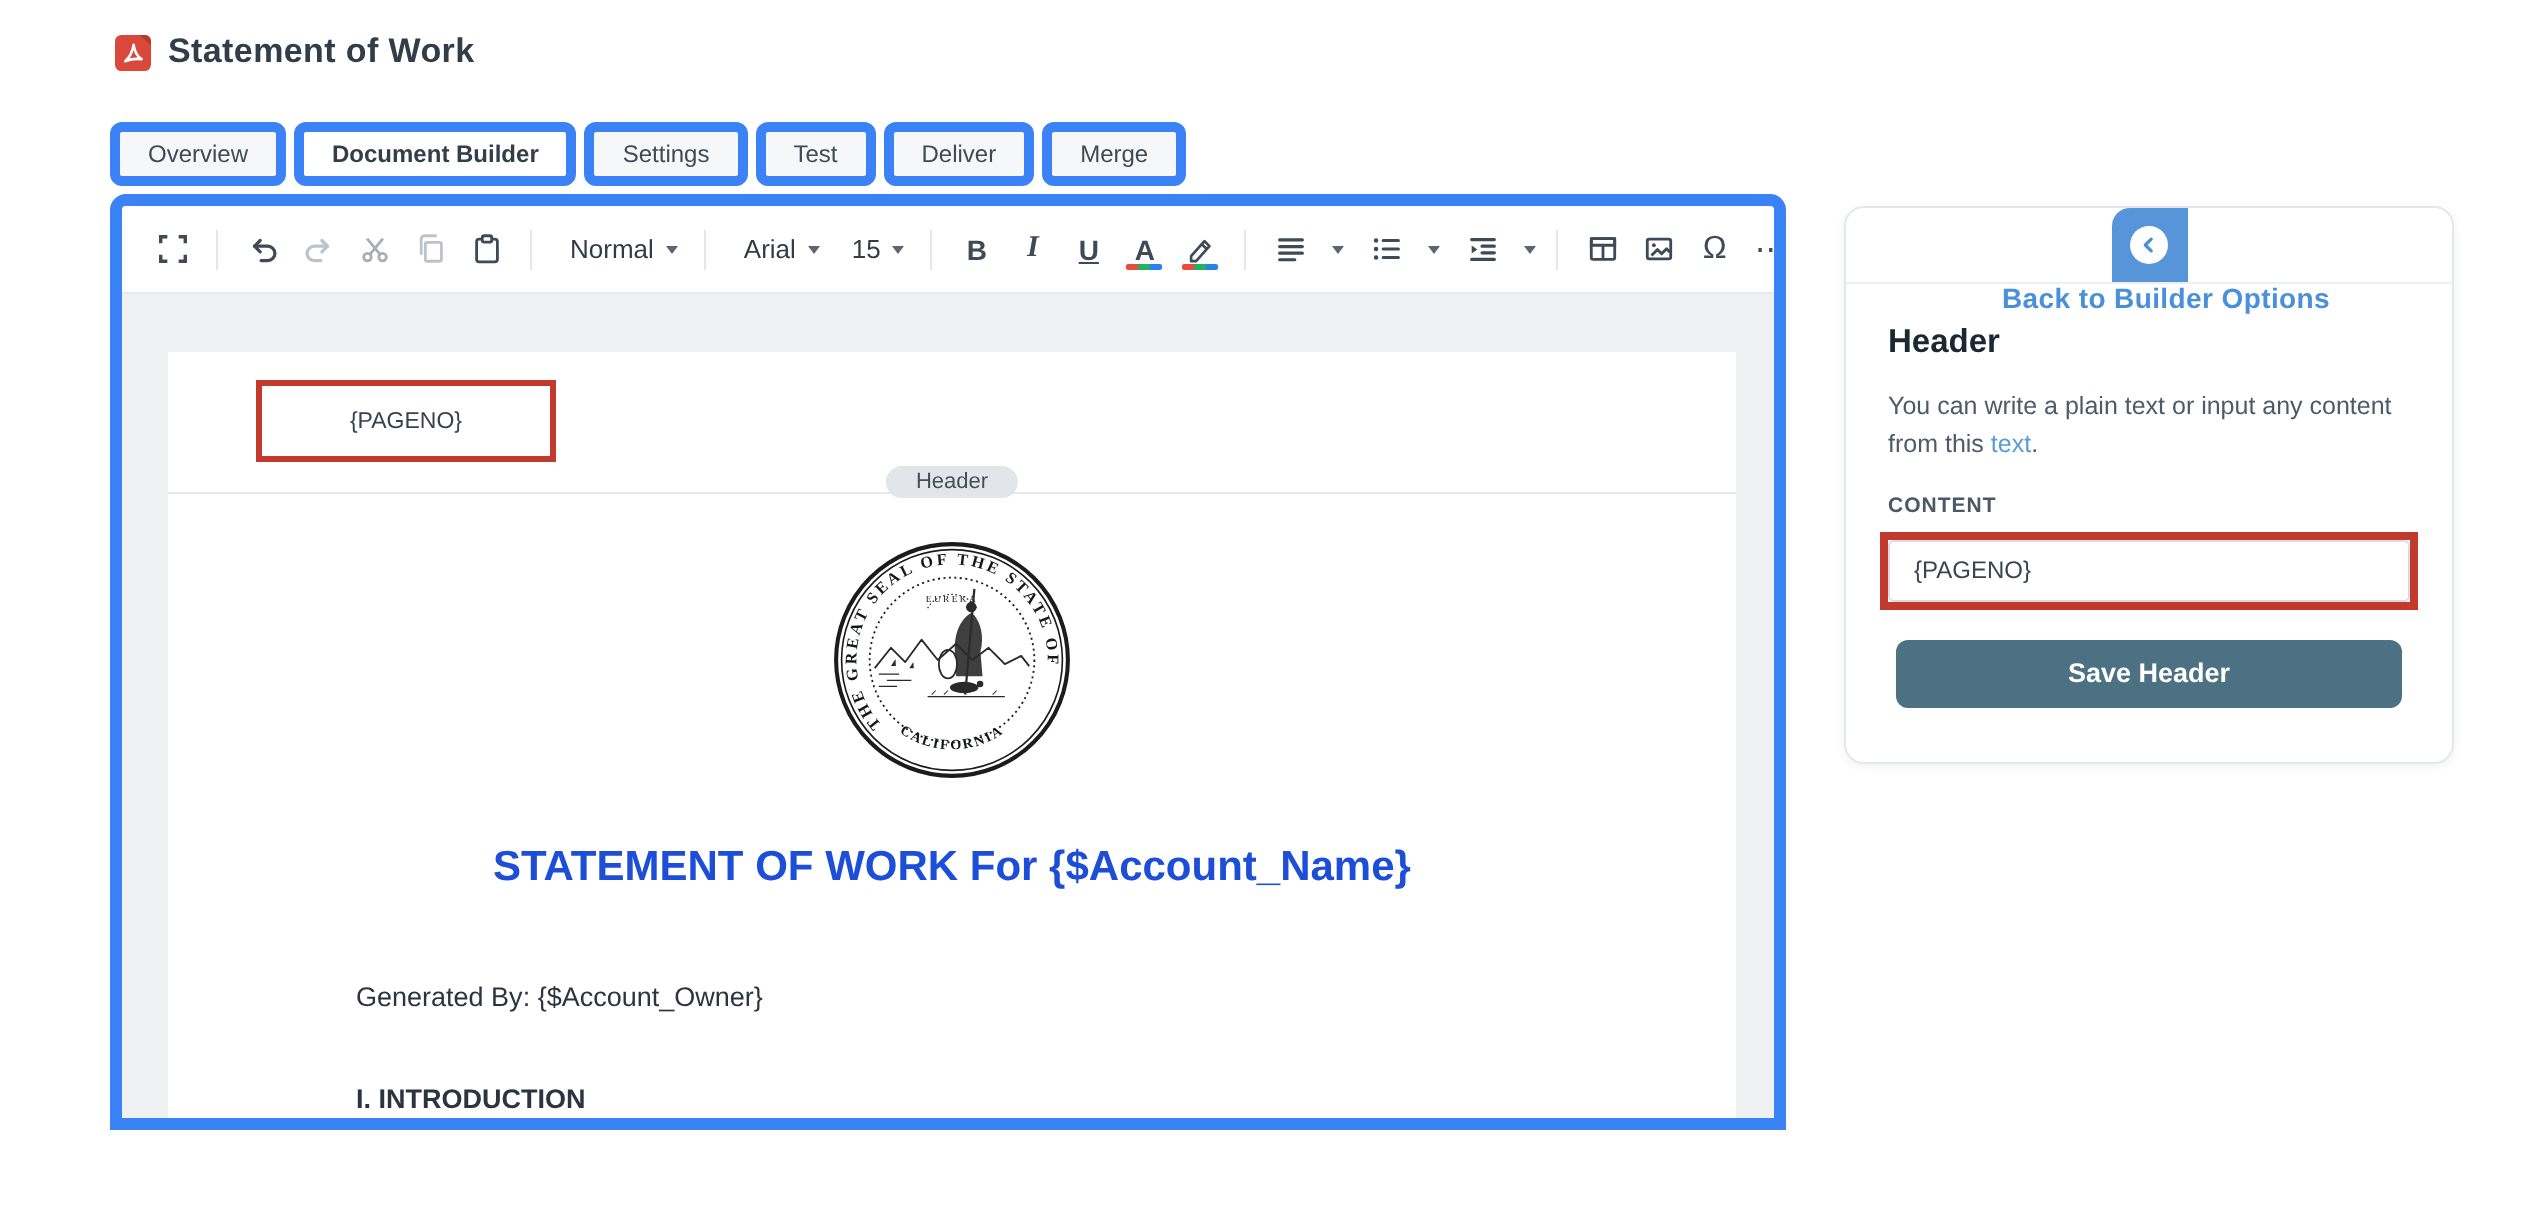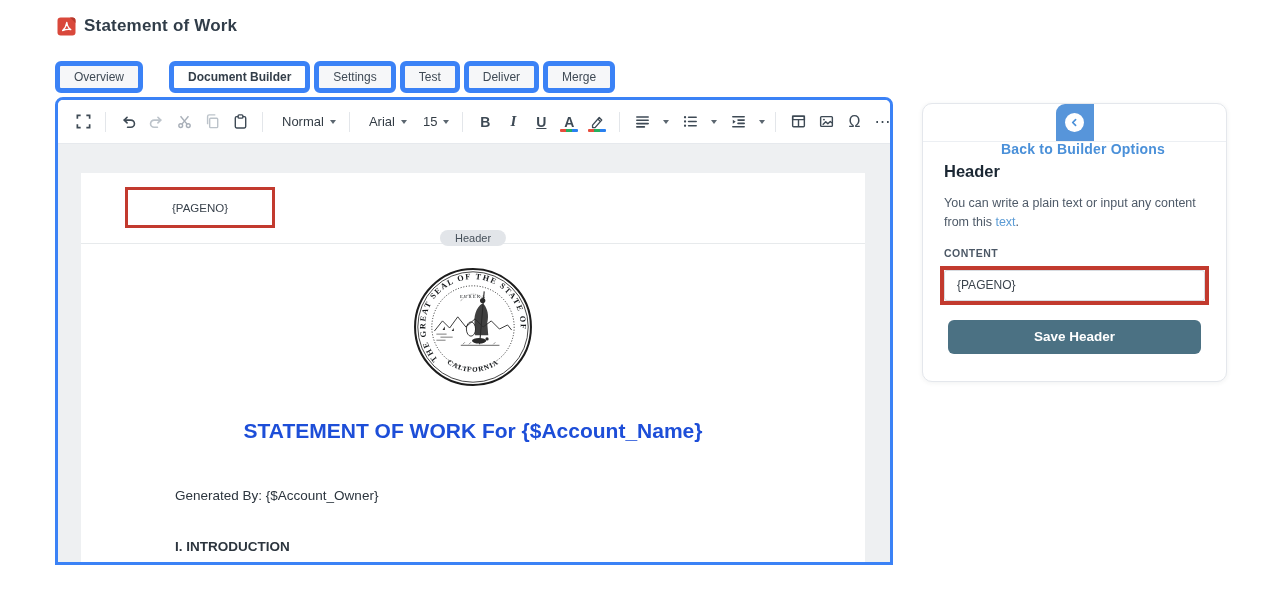--- a/index.html
+++ b/index.html
@@ -6,23 +6,23 @@
   html,body { width:1272px; height:616px; background:#fff; font-family:"Liberation Sans", sans-serif; overflow:hidden; }
   :root{
     --accent:#4a90d9; --back-blue:#5795da; --save:#4b7183; --red:#c23a2e; --pdf-red:#d9483b; --link:#5b9bd5;
   }
   
   .page-title-row{ position:absolute; left:57px; top:16px; display:flex; align-items:center; gap:8px; }
   .page-title-row h1{ font-size:17px; font-weight:600; color:#313d49; letter-spacing:.2px; }
   
   .tabs{ position:absolute; left:55px; top:61px; display:flex; gap:4px; }
   .tab{ height:32px; display:flex; align-items:center; padding:0 14px; background:#f6f7f9; border:5px solid #3b82f6; border-radius:6px; font-size:12px; color:#3f4a55; cursor:pointer; white-space:nowrap; }
-  .tab.active{ background:#fff; font-weight:700; color:#333e49;margin-left:22px; }
-  
-  .editor{ position:absolute; left:55px; top:97px; width:838px; height:468px; border:3px solid #3b82f6; border-radius:8px 8px 0 0; overflow:hidden; background:#eef0f2; }
+  .tab.active{ background:#fff; font-weight:700; color:#333e49; }
+  
+  .editor{ position:absolute; left:55px; top:97px; width:838px; height:468px; border:6px solid #3b82f6; border-radius:8px 8px 0 0; overflow:hidden; background:#eef0f2; }
   .toolbar{ height:44px; background:#fff; border-bottom:1px solid #e6e9ed; display:flex; align-items:center; padding:0 12px; gap:2px; }
   .tb-btn{ width:26px; height:26px; display:flex; align-items:center; justify-content:center; border-radius:4px; color:#3e4a55; cursor:pointer; flex:0 0 auto; }
   .tb-btn.dim{ color:#bcc3ca; }
   .tb-btn.dim2{ color:#a8afb8; }
   .tb-sep{ width:1px; height:20px; background:#e3e6ea; margin:0 7px; flex:0 0 auto; }
   .tb-text{ font-size:14px; font-weight:700; }
   .tb-glyph{ font-size:16px; font-weight:400; }
   .caret{ width:0; height:0; border-left:3.5px solid transparent; border-right:3.5px solid transparent; border-top:4px solid #5b6670; margin-left:6px; }
   .dropdown{ display:flex; align-items:center; justify-content:space-between; padding:0 4px 0 10px; height:26px; cursor:pointer; }
   .dropdown span{ font-size:13px; color:#333c45; }

